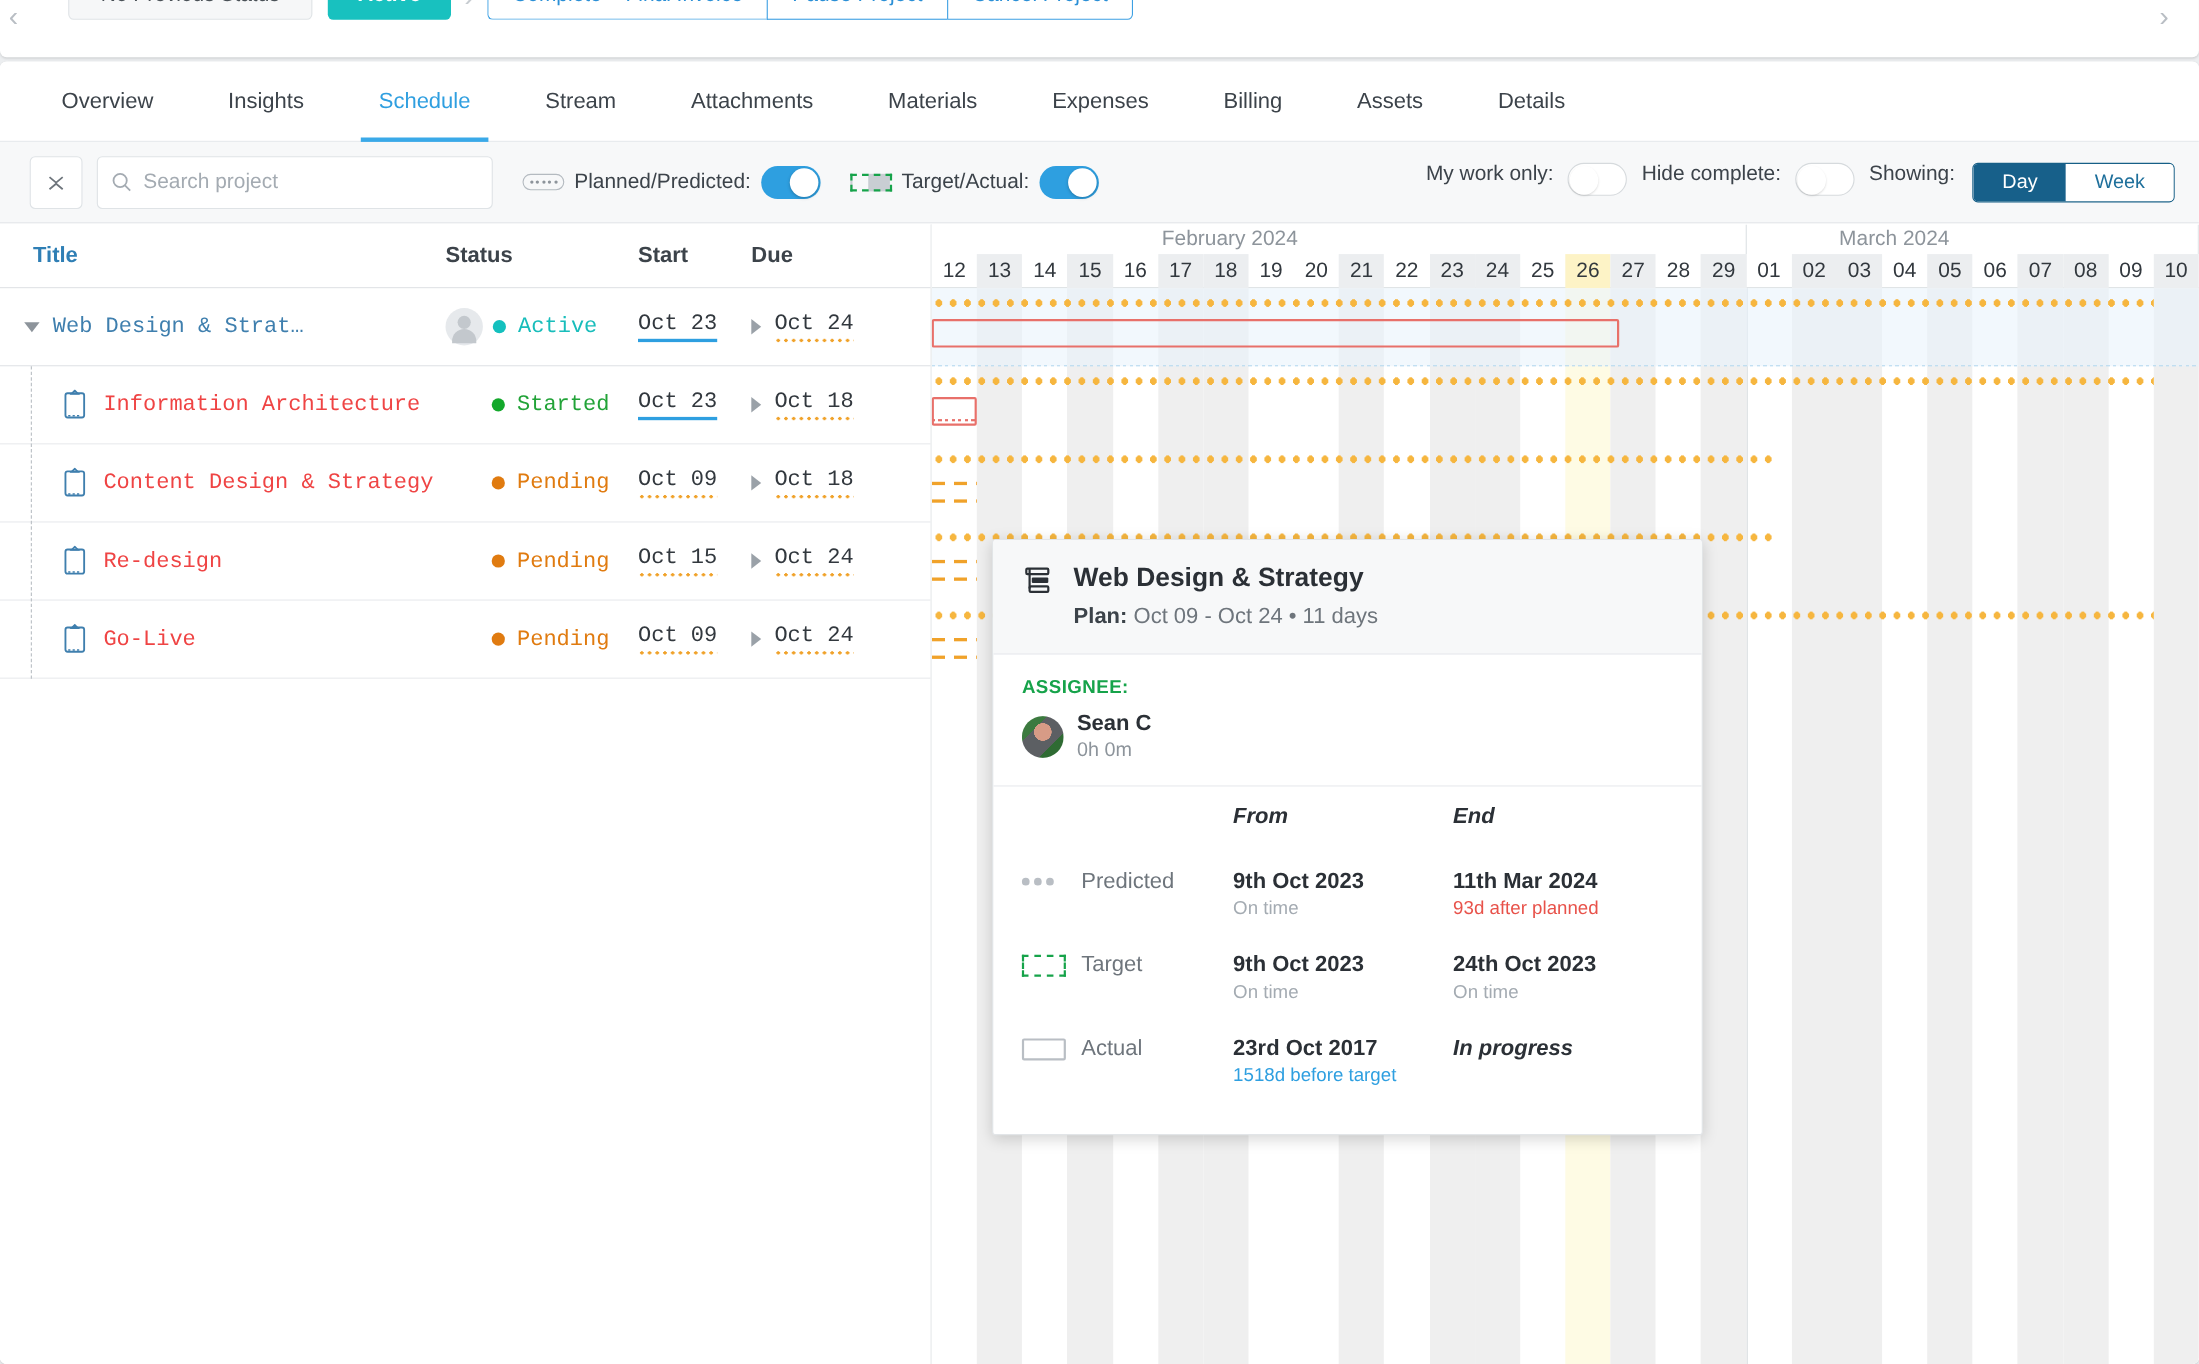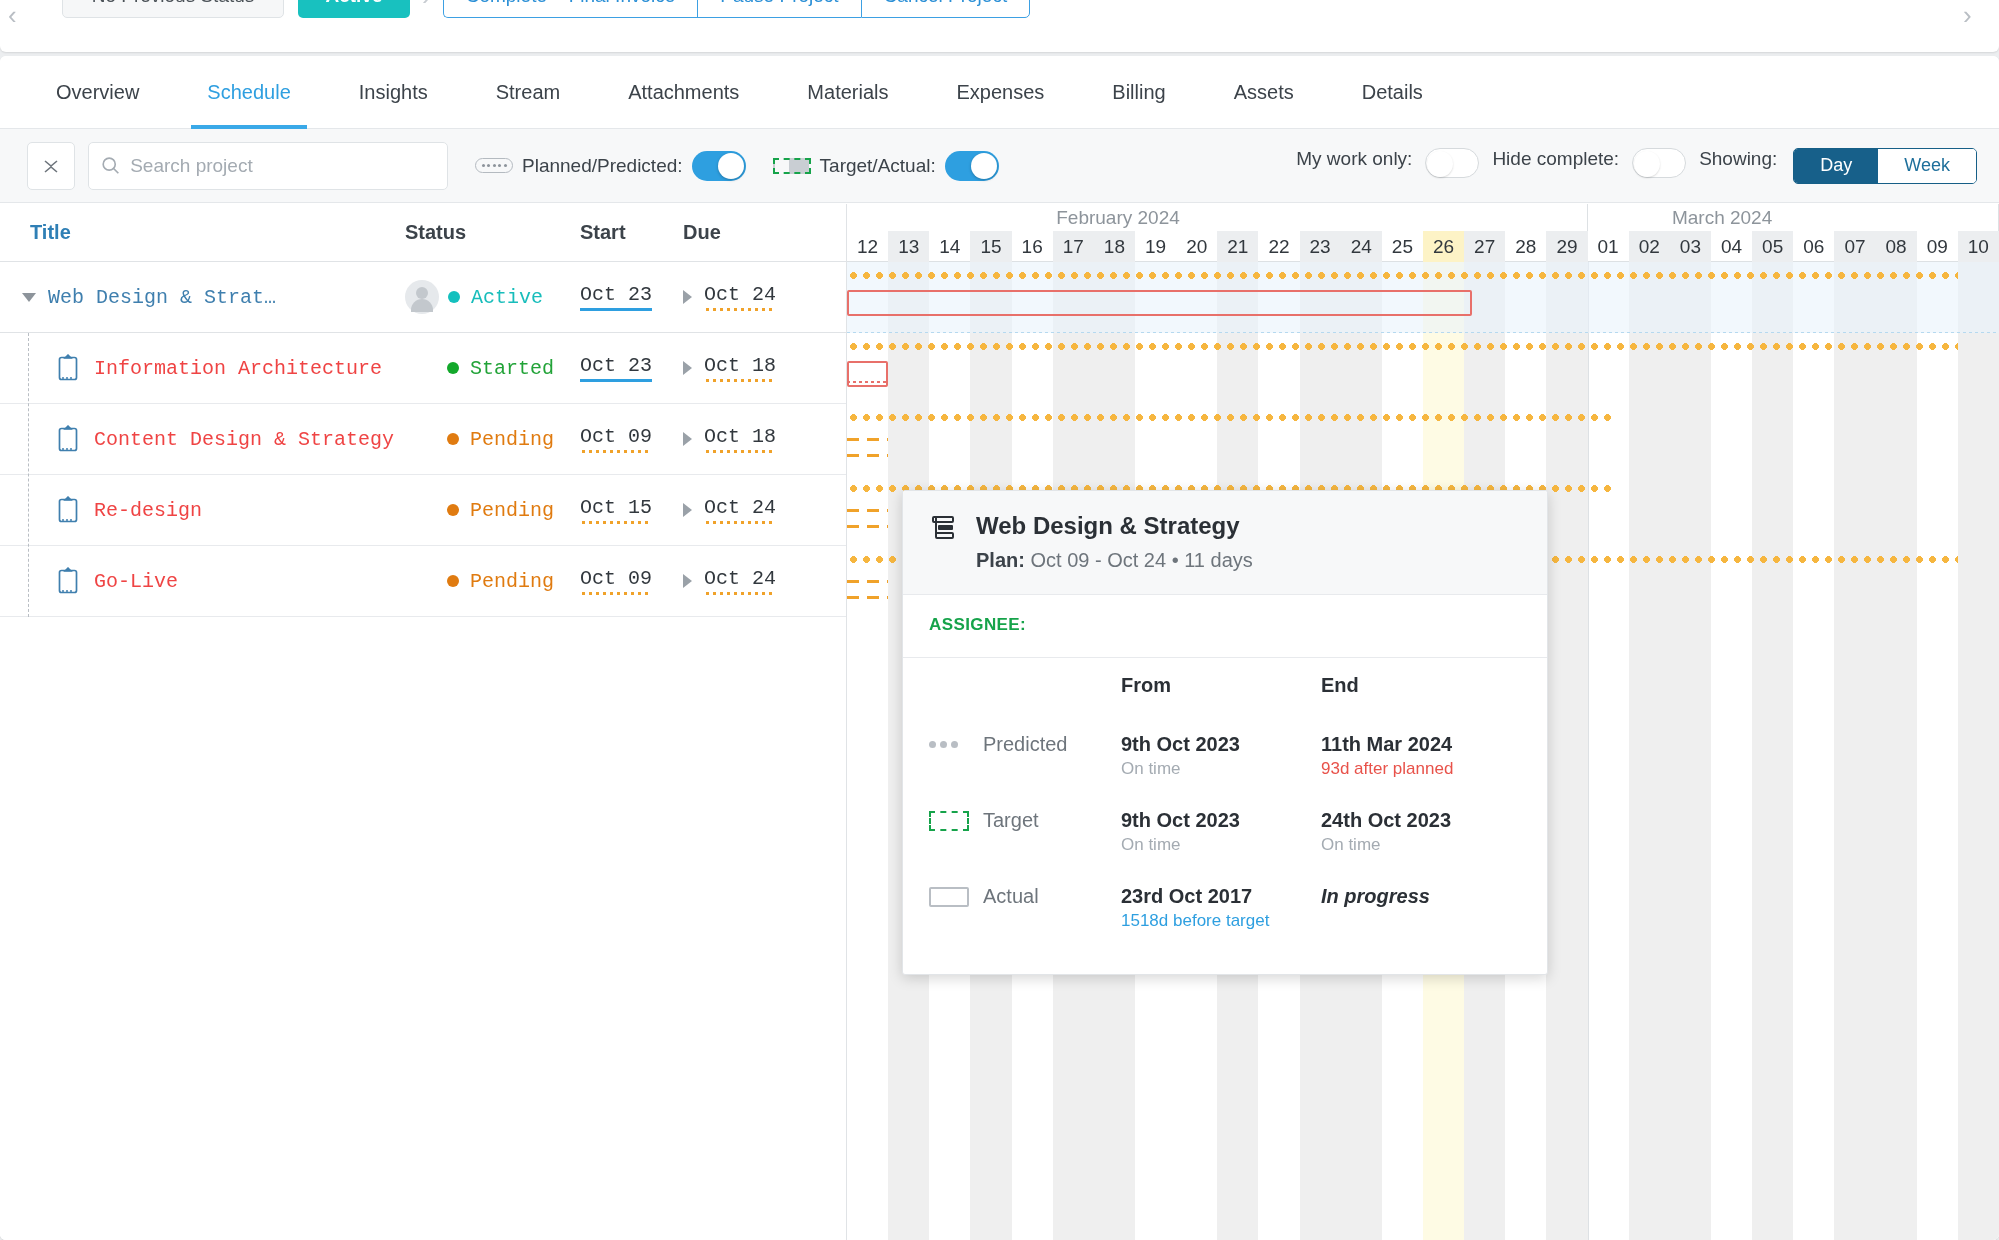--- a/index.html
+++ b/index.html
@@ -447,21 +447,21 @@
   }
   .tip-as-name { font-size: 20px; color: #2b3036; font-weight: 600; }
   .tip-as-time { font-size: 18px; color: #8d949b; margin-top: 1px; }
 
   .tip-table { padding: 16px 26px 26px 26px; }
   .tip-tr { display: flex; align-items: flex-start; }
   .tip-th { height: 46px; }
   .tip-c1 { width: 192px; flex:none; display:flex; align-items:center; gap: 14px; }
   .tip-c2 { width: 200px; flex:none; }
   .tip-c3 { flex: 1; }
-  .tip-hd { font-size: 20px; font-weight: bold; color: #2b3036; }
+  .tip-hd { font-size: 20px; font-weight: bold; color: #2b3036; font-style: italic; }
   .tip-row { padding: 13px 0 17px 0; }
   .tip-key { font-size: 20px; color: #6e757c; }
   .tip-val { font-size: 20px; color: #2b3036; font-weight: 600; }
   .tip-val.ital { font-style: italic; font-weight: 600; }
   .tip-sub { font-size: 17px; margin-top: 3px; }
   .tip-sub.grey { color: #a4abb2; }
   .tip-sub.red  { color: #e8524a; }
   .tip-sub.blue { color: #2e9fe0; }
 
   .ic-pred { display: flex; gap: 4px; width: 40px; }
@@ -484,22 +484,22 @@
       <div class="st-btn">Cancel Project</div>
     </div>
   </div>
   <div class="chev-right">›</div>
 </div>
 
 <div class="card">
 
   <div class="tabs">
     <div class="tab">Overview</div>
+    <div class="tab">Insights</div>
     <div class="tab active">Schedule</div>
-    <div class="tab">Insights</div>
     <div class="tab">Stream</div>
     <div class="tab">Attachments</div>
     <div class="tab">Materials</div>
     <div class="tab">Expenses</div>
     <div class="tab">Billing</div>
     <div class="tab">Assets</div>
     <div class="tab">Details</div>
   </div>
 
   <div class="toolbar">
@@ -800,20 +800,27 @@
         <div class="tip-title">Web Design &amp; Strategy</div>
         <div class="tip-plan">
           <b>Plan:</b>
           <span>Oct 09 - Oct 24 • 11 days</span>
         </div>
       </div>
     </div>
 
     <div class="tip-assignee">
       <div class="tip-as-label">ASSIGNEE:</div>
+      <div class="tip-as-row">
+        <span class="tip-av"></span>
+        <div>
+          <div class="tip-as-name">Sean C</div>
+          <div class="tip-as-time">0h 0m</div>
+        </div>
+      </div>
     </div>
 
     <div class="tip-table">
       <div class="tip-tr tip-th">
         <div class="tip-c1"></div>
         <div class="tip-c2 tip-hd">From</div>
         <div class="tip-c3 tip-hd">End</div>
       </div>
 
       <div class="tip-tr tip-row">

